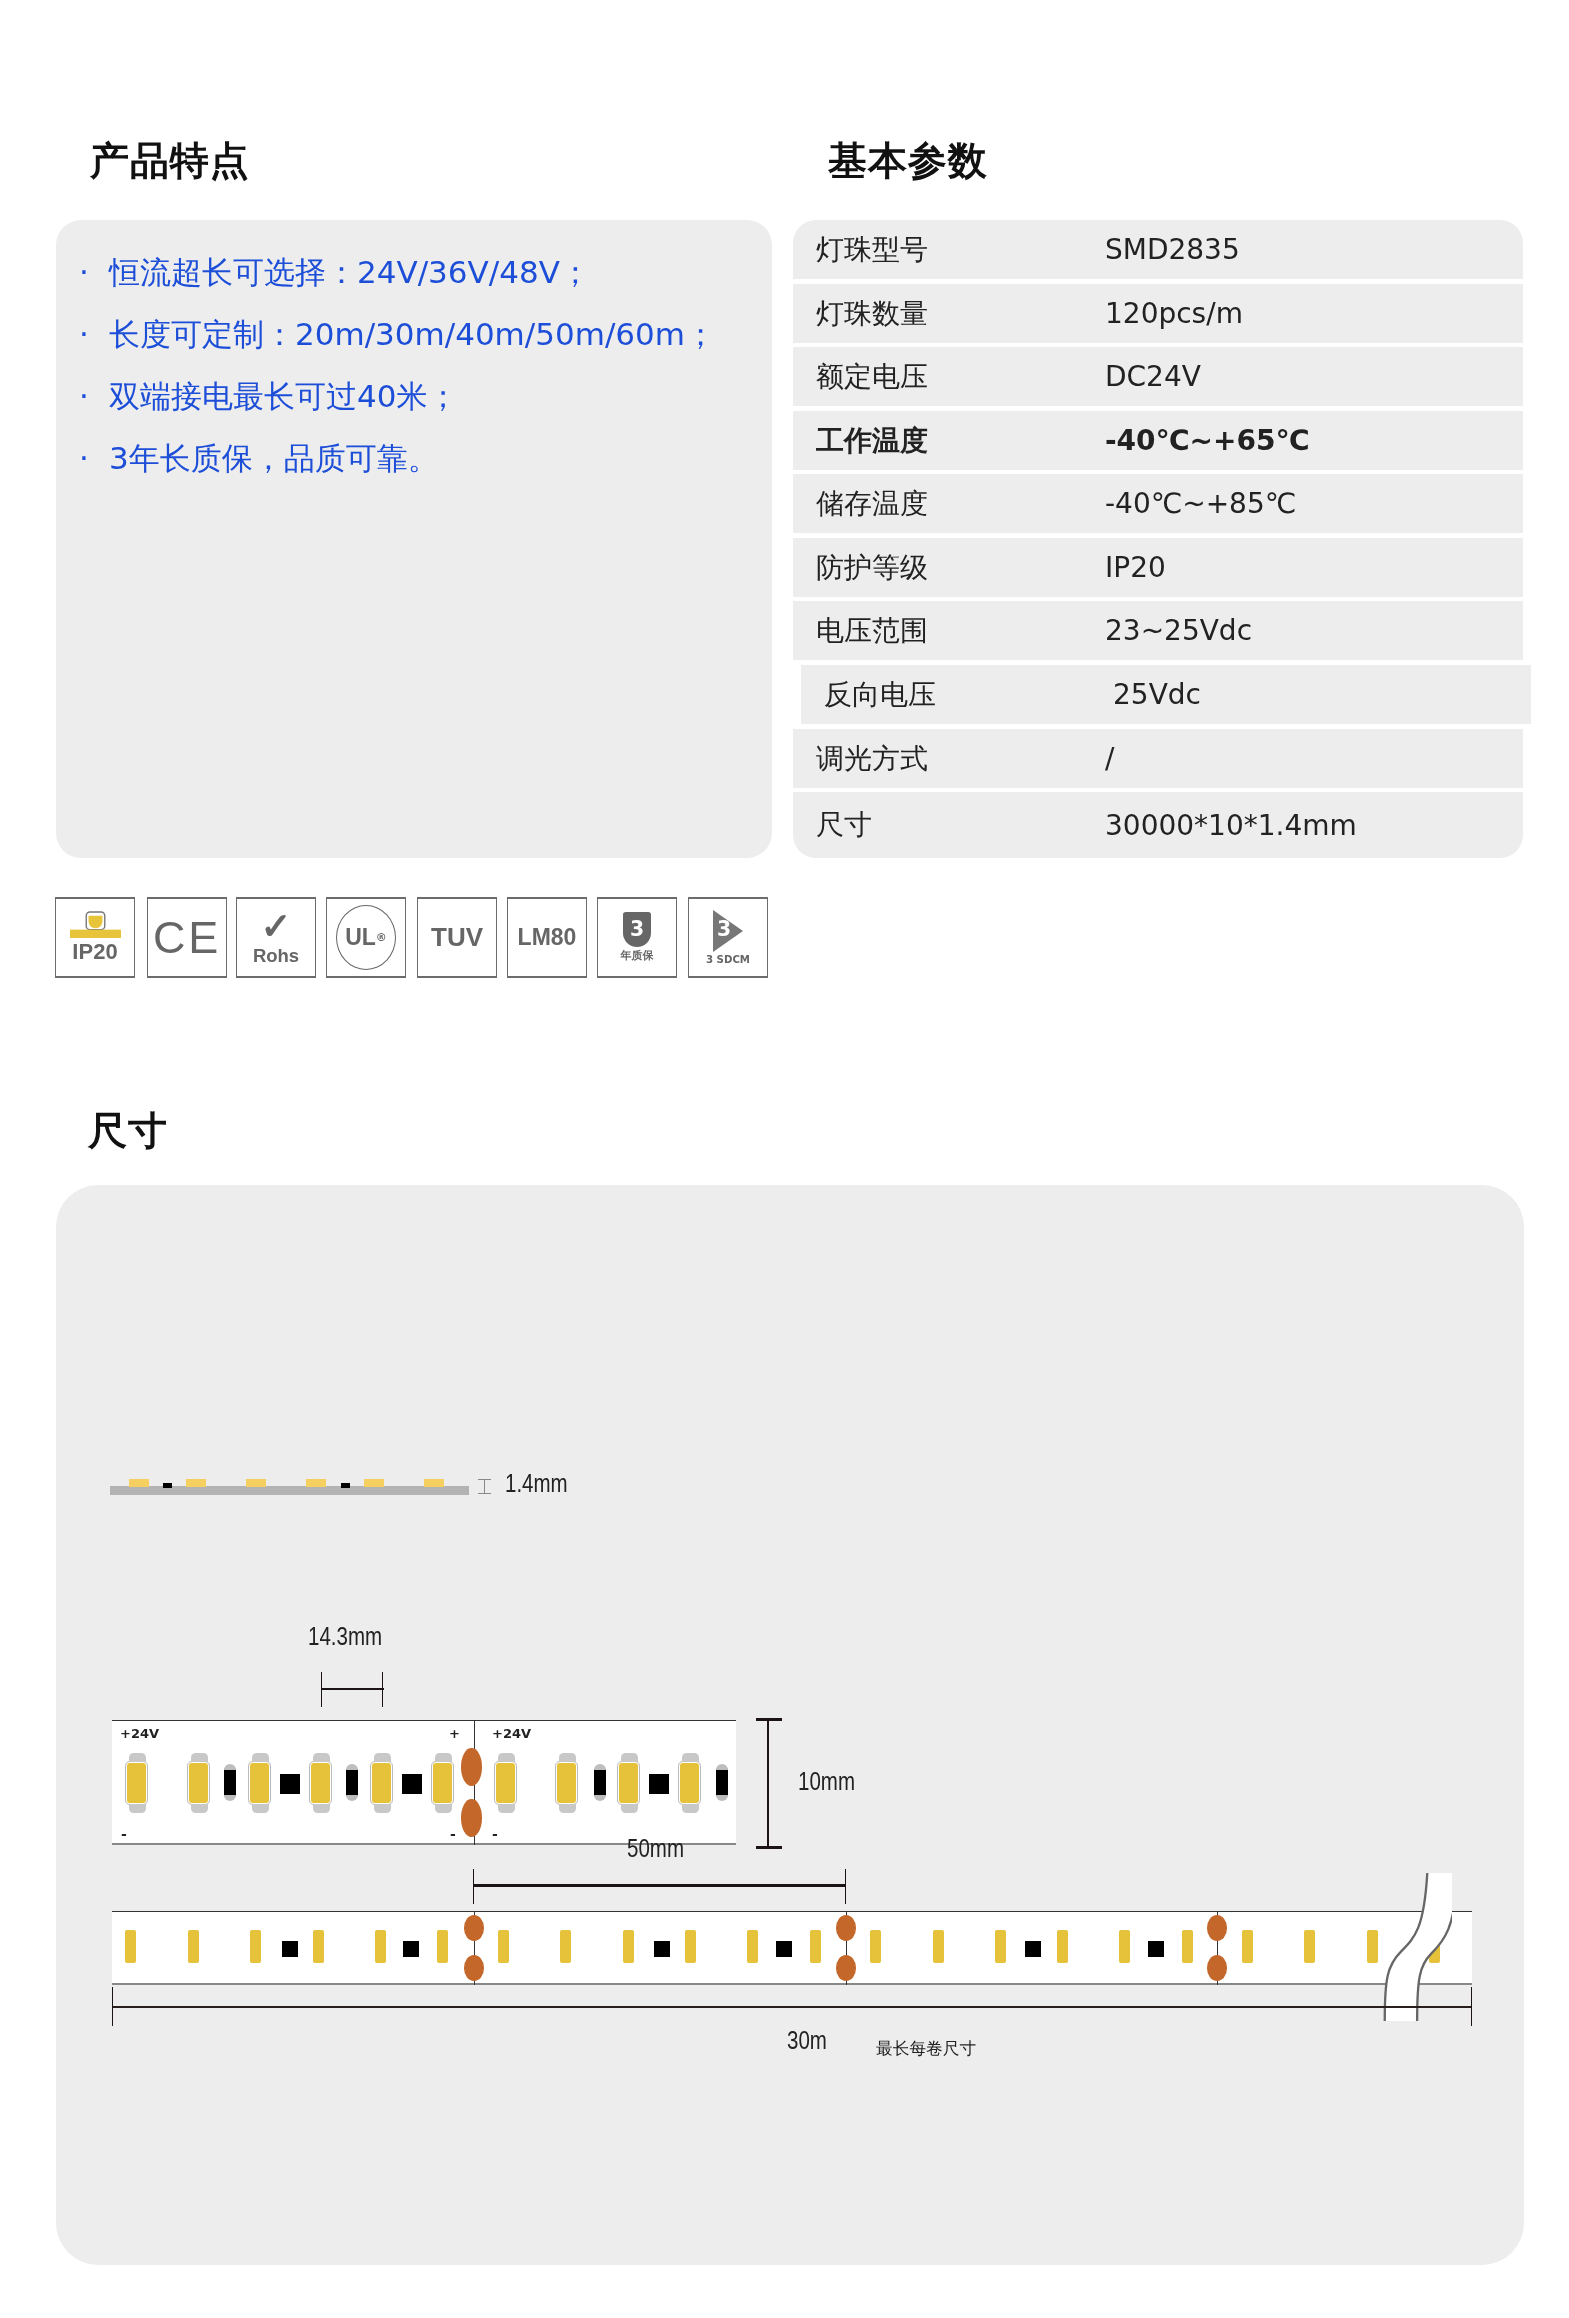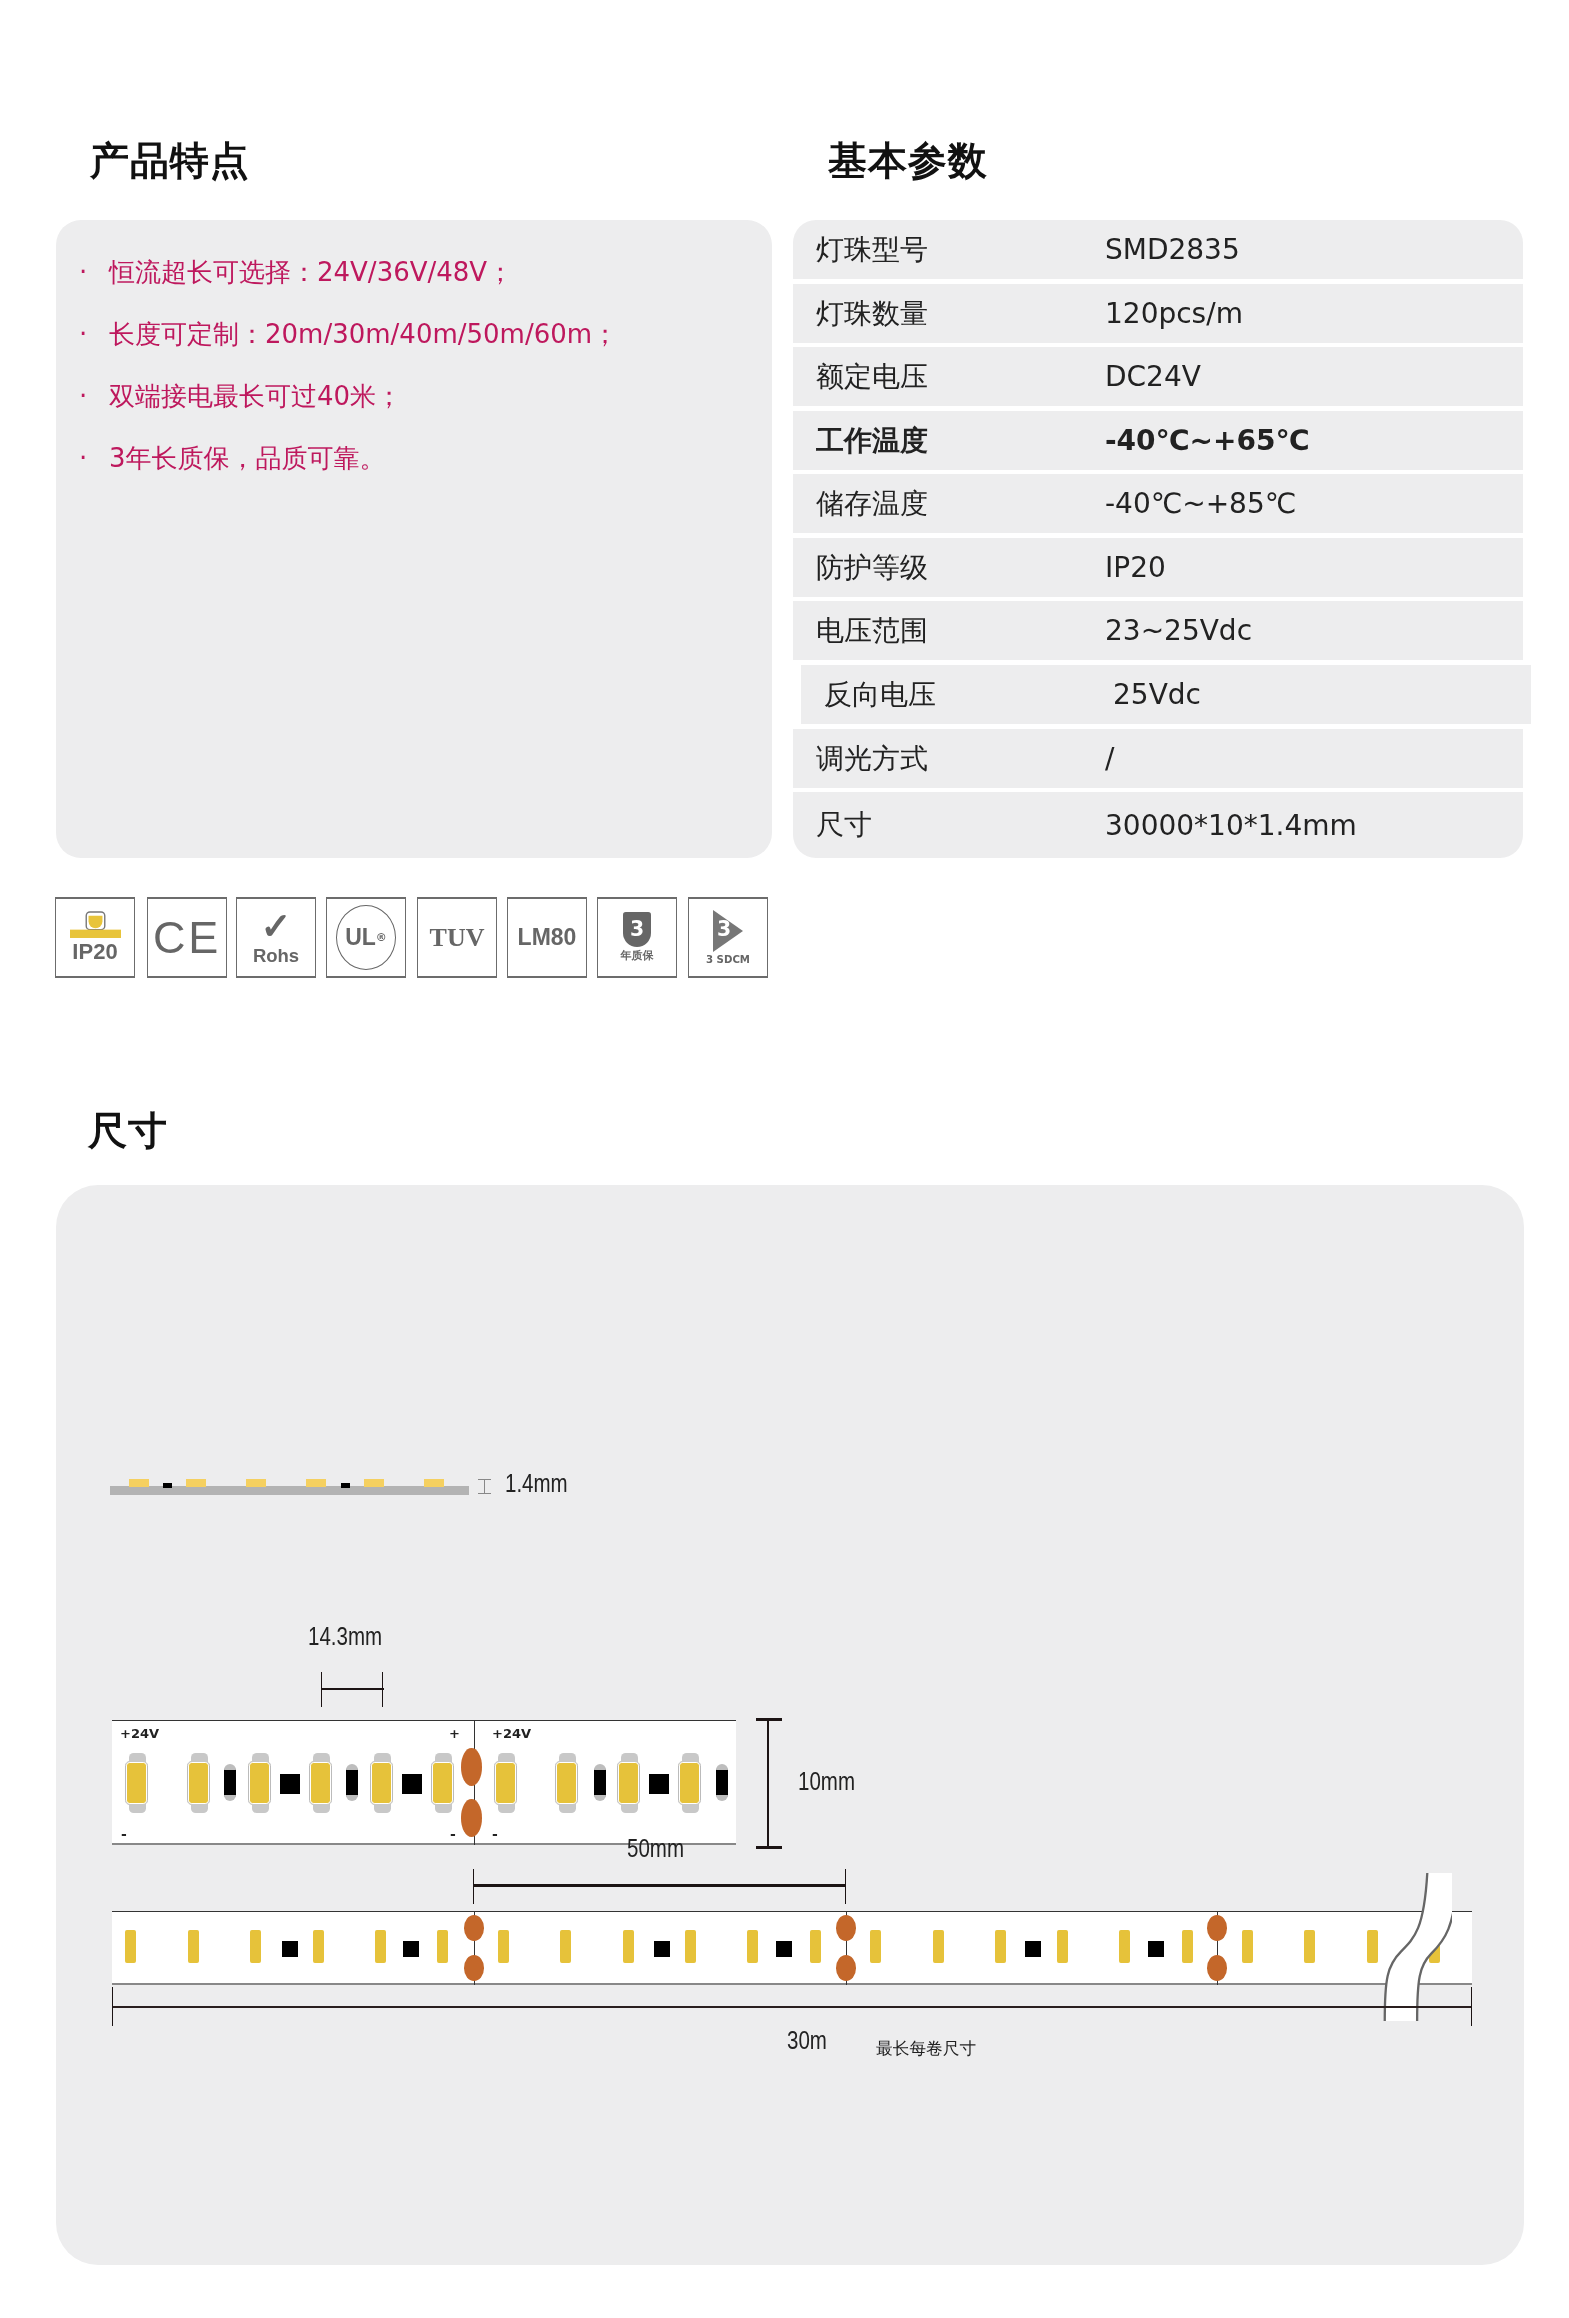--- a/index.html
+++ b/index.html
@@ -4,21 +4,21 @@
 <style>
   * { box-sizing: border-box; margin: 0; padding: 0; }
   html, body { width: 1569px; height: 3606px; background: #ffffff; overflow: hidden; }
   body { position: relative; font-family: "DejaVu Sans", "Liberation Sans", sans-serif; color: #1a1a1a; }
   .abs { position: absolute; }
   .h-title { position: absolute; font-size: 39px; font-weight: bold; color: #111; letter-spacing: 0.9px; }
   .card { position: absolute; background: #ededee; border-radius: 25px; }
 
   
   .feat-list { position: absolute; left: 79px; top: 241px; }
-  .feat-item { font-size: 26px; line-height: 62px; color: #be185d; white-space: nowrap; }
+  .feat-item { font-size: 31px; line-height: 62px; color: #1d4ed8; white-space: nowrap; }
   .feat-item .dot { display: inline-block; width: 30px; }
 
   
   .param-row { position: absolute; left: 793px; width: 730px; height: 59px; background: #ededee; display: flex; align-items: center; }
   .param-row.first { border-radius: 23px 23px 0 0; }
   .param-row.last { border-radius: 0 0 23px 23px; }
   .param-key { position: absolute; left: 23px; font-size: 28px; color: #222; }
   .param-val { position: absolute; left: 312px; font-size: 28px; color: #222; }
 
   
@@ -112,21 +112,21 @@
     <span class="bt" style="font-size:37px; line-height:37px;">✓</span>
     <span class="bt" style="font-size:18.5px;">Rohs</span>
   </div>
   <div class="badge" style="left:326px;">
     <div style="width:60px; height:65px; border:1.9px solid #666; border-radius:50%; display:flex; align-items:center; justify-content:center;">
       <span class="bt" style="font-size:23px;">UL</span>
         <span class="bs" style="font-size:11px;">®</span>
     </div>
   </div>
   <div class="badge" style="left:417px;">
-    <span class="bt" style="font-size:26px;font-family:Liberation Serif, serif;">TUV</span>
+    <span class="bt" style="font-size:26px;">TUV</span>
   </div>
   <div class="badge" style="left:507px;">
     <span class="bt" style="font-size:23px;">LM80</span>
   </div>
   <div class="badge" style="left:597px;">
     <div style="width:28px; height:35px; background:#666; border-radius:2.8px 2.8px 14px 14px; display:flex; align-items:center; justify-content:center;">
         <span style="color:#fff; font-size:20.4px; font-weight:bold;">3</span>
       </div>
     <span class="bs" style="font-size:11px; margin-top:1.9px;">年质保</span>
   </div>

